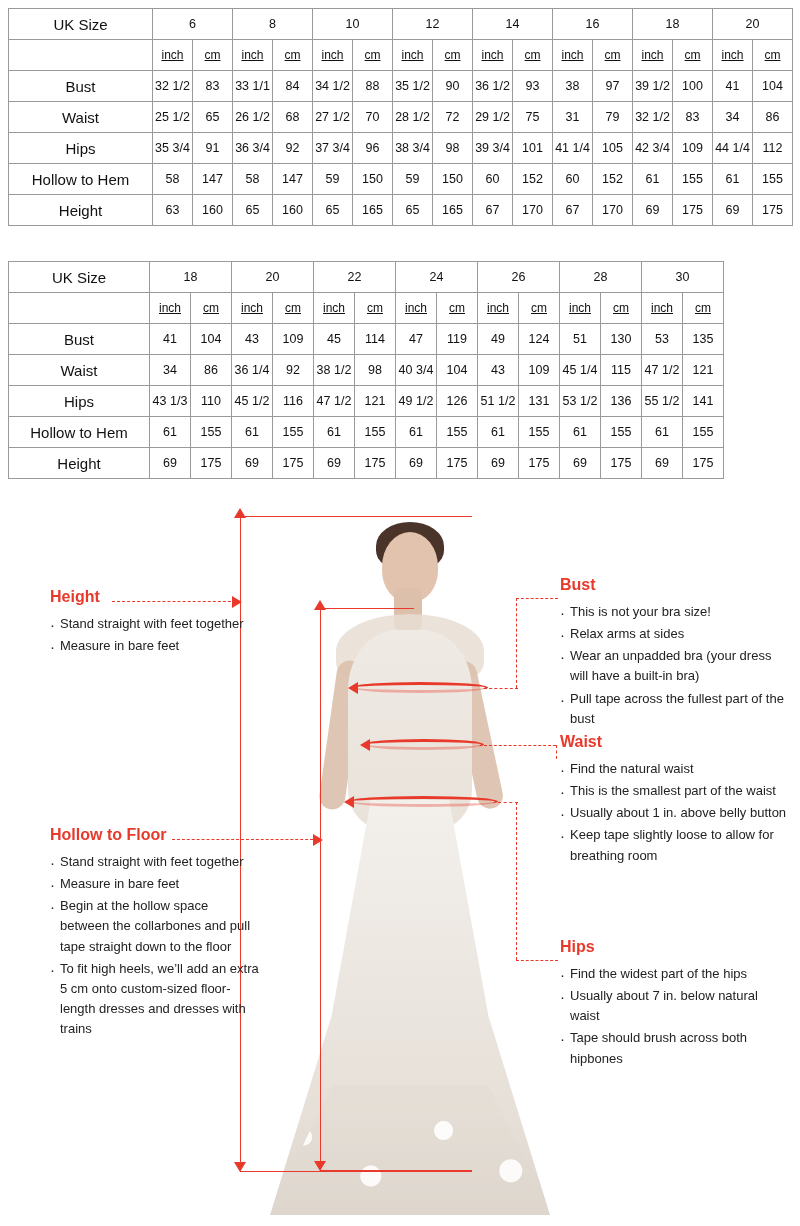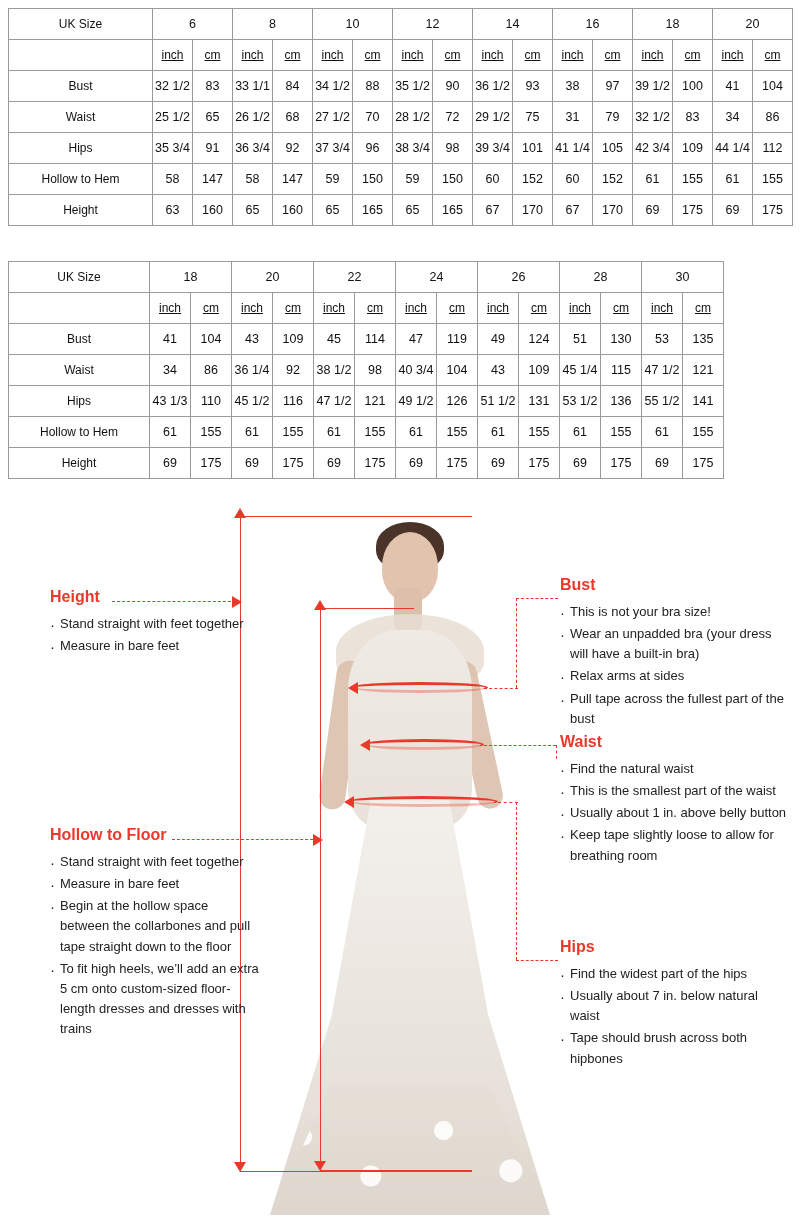--- a/index.html
+++ b/index.html
@@ -27,21 +27,21 @@
     text-align: center;
     vertical-align: middle;
     font-size: 12.5px;
     color: #111;
     height: 31px;
     padding: 0 1px;
     white-space: nowrap;
     overflow: hidden;
   }
   table.size-table td.rowlabel {
-    font-size: 12px;
+    font-size: 15px;
   }
   table.size-table td.unit {
     font-size: 12px;
     text-decoration: underline;
   }
 
   #table1 {
     position: absolute;
     left: 8px;
     top: 8px;
@@ -559,22 +559,22 @@
           <li>Measure in bare feet</li>
           <li>Begin at the hollow space between the collarbones and pull tape straight down to the floor</li>
           <li>To fit high heels, we’ll add an extra 5 cm onto custom-sized floor-length dresses and dresses with trains</li>
         </ul>
     </div>
 
     <div class="callout" id="c-bust">
       <h3>Bust</h3>
       <ul>
           <li>This is not your bra size!</li>
+          <li>Relax arms at sides</li>
           <li>Wear an unpadded bra (your dress will have a built-in bra)</li>
-          <li>Relax arms at sides</li>
           <li>Pull tape across the fullest part of the bust</li>
         </ul>
     </div>
 
     <div class="callout" id="c-waist">
       <h3>Waist</h3>
       <ul>
           <li>Find the natural waist</li>
           <li>This is the smallest part of the waist</li>
           <li>Usually about 1 in. above belly button</li>

